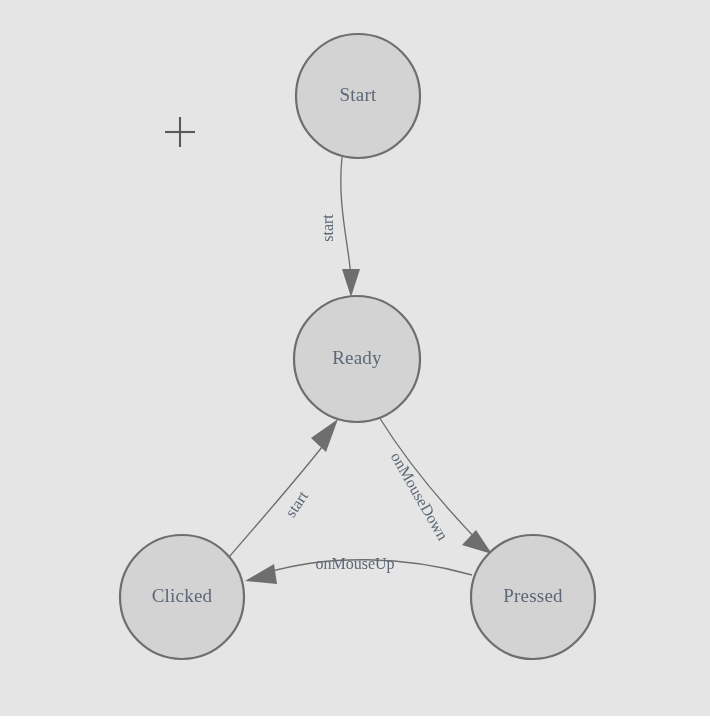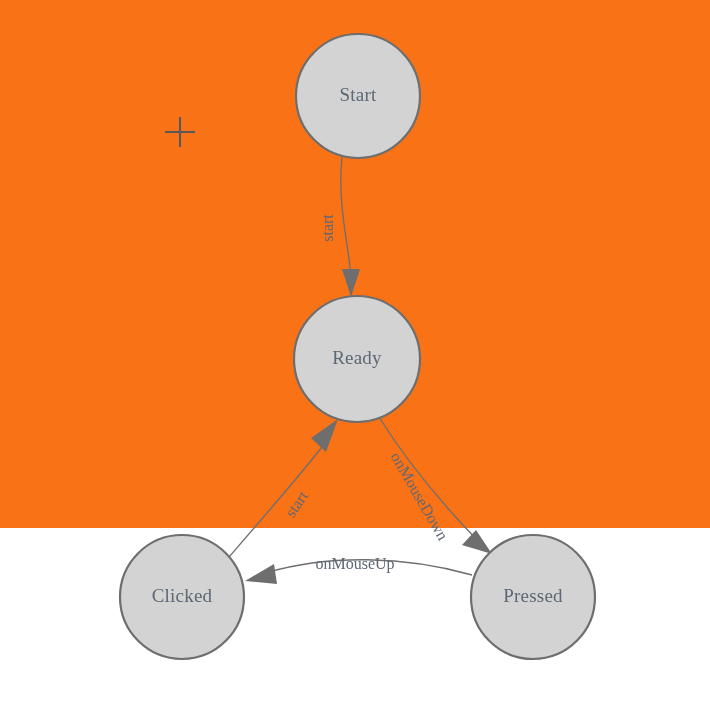--- a/index.html
+++ b/index.html
@@ -9,22 +9,22 @@
   }
   body {
     width: 710px;
     height: 728px;
     overflow: hidden;
     font-family: "Liberation Serif", serif;
   }
   #diagram-canvas {
     position: relative;
     width: 710px;
-    height: 528px;
-    background: #f97316;
+    height: 716px;
+    background: #e5e5e5;
   }
   svg#state-diagram {
     position: absolute;
     left: 0;
     top: 0;
     width: 710px;
     height: 728px;
     display: block;
   }
   .node-circle {

